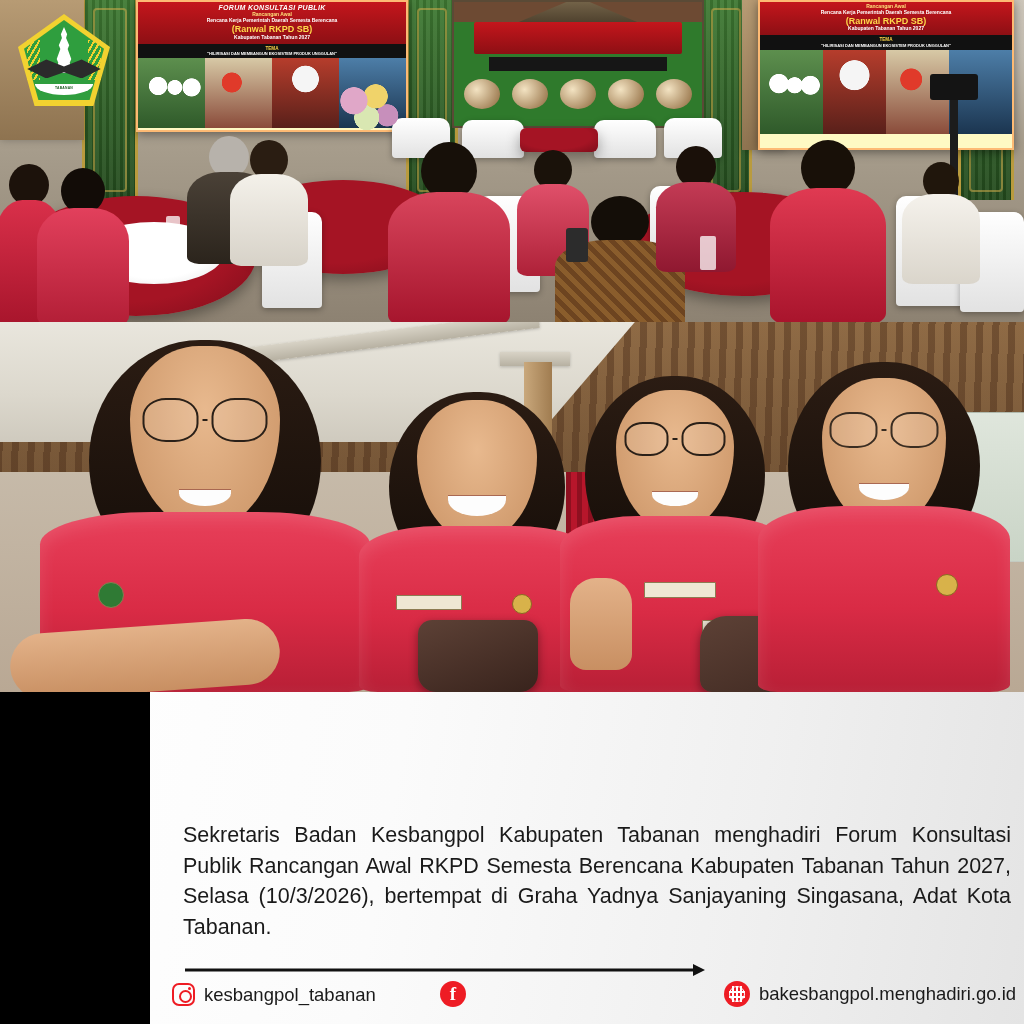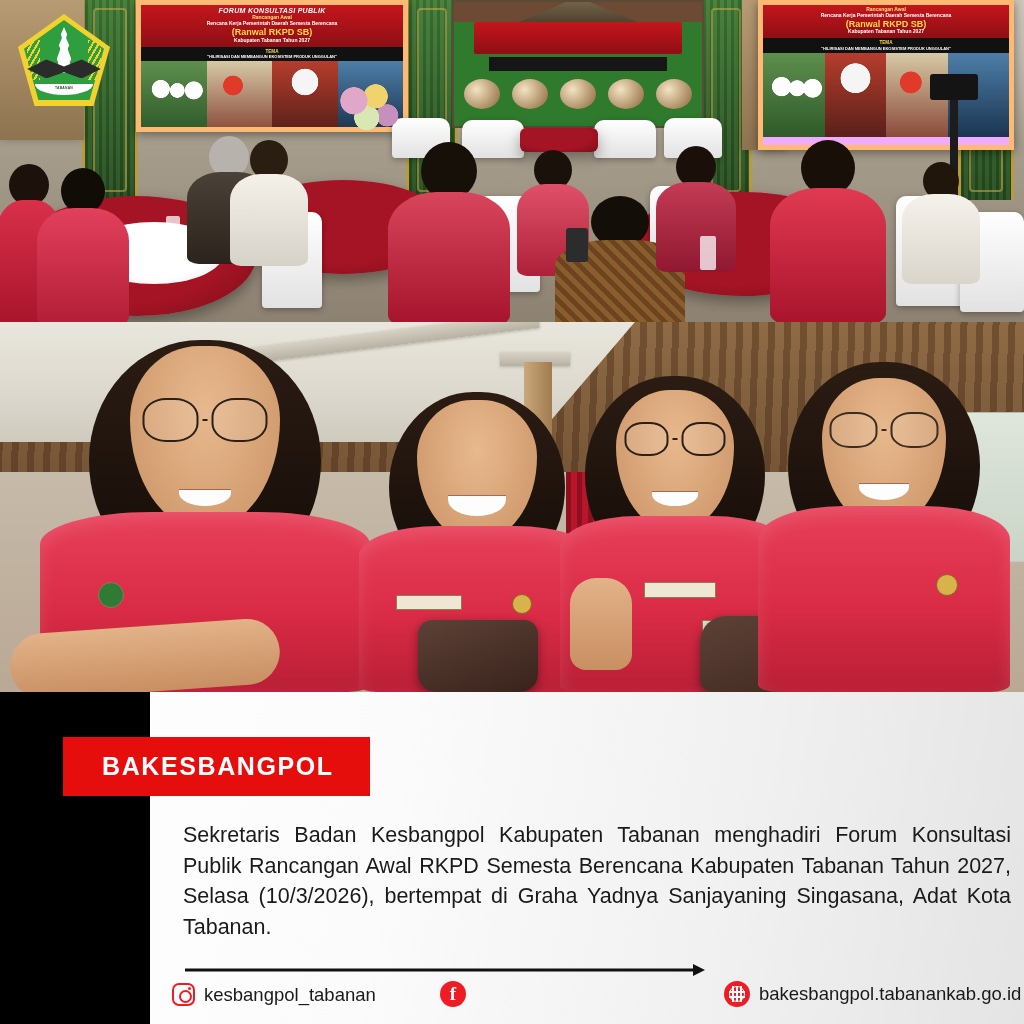--- a/index.html
+++ b/index.html
@@ -45,22 +45,22 @@
     border-left: 3px solid #b99b3e;
   }
   .pt-green::after{
     content:"";position:absolute;inset:8px;
     border:2px solid rgba(206,172,74,.55);
     border-radius:4px;
   }
   
   .pt-screen {
     position: absolute;
-    border: 5px solid #fdba74;
-    background: #f0abfc;
+    border: 2px solid #fdba74;
+    background: #fef9c3;
     overflow: hidden;
     box-shadow: 0 2px 10px rgba(0,0,0,.45);
   }
   .scr-head {
     background: linear-gradient(180deg,#c4161c,#8d0f14);
     color: #ffe9a8;
     text-align: center;
     padding: 2px 3px 3px;
     line-height: 1.18;
   }
@@ -558,23 +558,20 @@
       <div class="mouth" style="bottom:192px;width:50px;height:16px;"></div>
       <div class="torso" style="bottom:0;width:252px;height:186px;"></div>
       <div class="badge" style="left:176px;bottom:96px;width:22px;height:22px;border-radius:50%;background:#d8b24a;border-color:#8a6a22;"></div>
     </div>
   </div>
 
   <div class="panel">
     <div class="panel-black"></div>
   </div>
 
-  <div class="badge-bar">
-    <div class="txt">BAKESBANGPOL</div>
-  </div>
 
   <div class="body-copy">Sekretaris Badan Kesbangpol Kabupaten Tabanan menghadiri Forum Konsultasi Publik Rancangan Awal RKPD Semesta Berencana Kabupaten Tabanan Tahun 2027, Selasa (10/3/2026), bertempat di Graha Yadnya Sanjayaning Singasana, Adat Kota Tabanan.</div>
 
   <div class="arrow">
     <svg width="520" height="14" viewBox="0 0 520 14" aria-hidden="true">
       <line x1="0" y1="7" x2="508" y2="7" stroke="#111111" stroke-width="3"></line>
       <polygon points="508,1 520,7 508,13" fill="#111111"></polygon>
     </svg>
   </div>
 
@@ -583,21 +580,21 @@
       <span class="ig-icon"></span>
       <span class="lbl">kesbangpol_tabanan</span>
     </div>
     <div class="fitem" style="left:290px;top:1px;">
       <span class="fb-icon"></span>
     </div>
     <div class="fitem" style="left:574px;top:1px;">
       <span class="web-icon">
           <span class="web-bars"></span>
         </span>
-      <span class="lbl">bakesbangpol.tabanankab.go.id</span>
+      <span class="lbl">bakesbangpol.menghadiri.go.id</span>
     </div>
   </div>
 
   <div class="logo">
     <div class="pent"></div>
     <div class="pent-in"></div>
     <div class="rice-l"></div>
     <div class="rice-r"></div>
     <div class="meru"></div>
     <div class="wings"></div>

